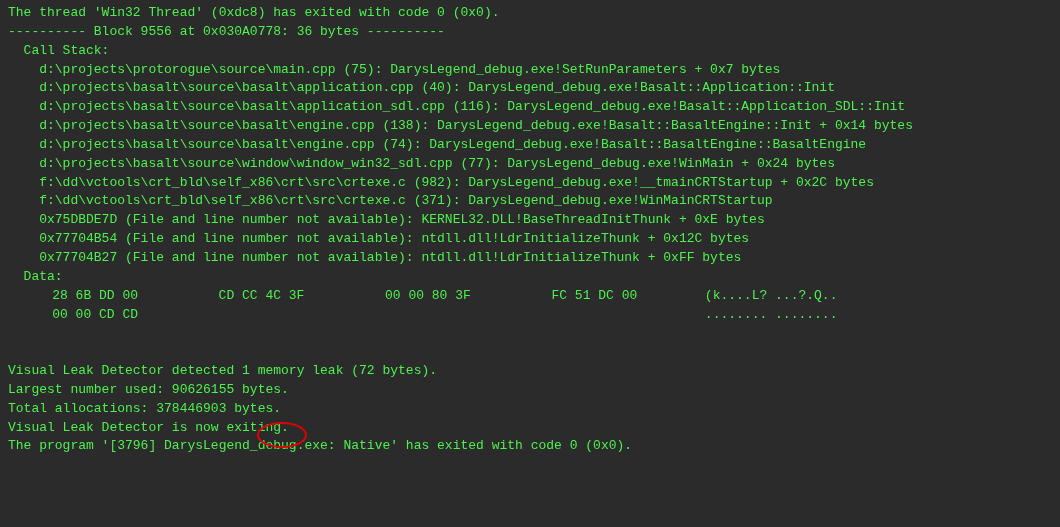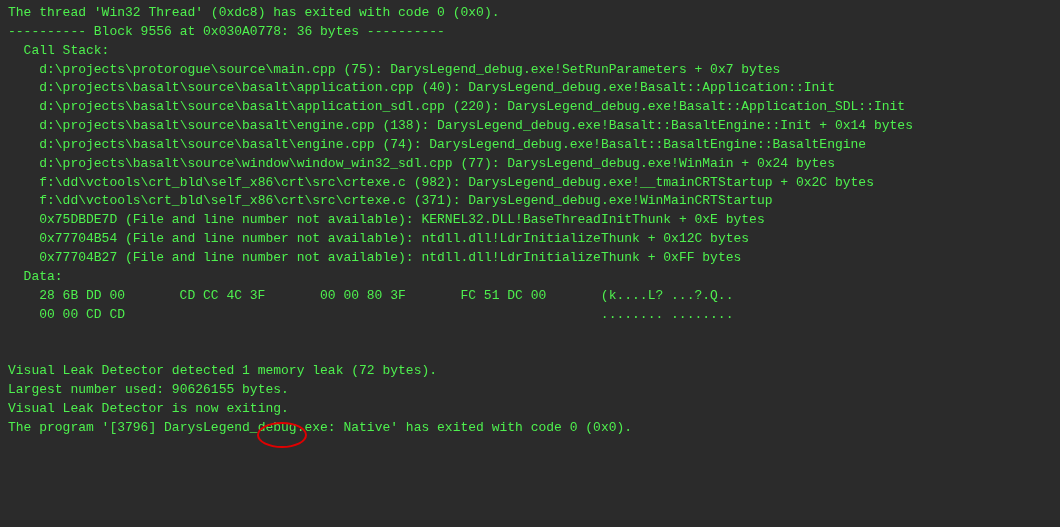--- a/index.html
+++ b/index.html
@@ -23,36 +23,37 @@
     .annotation {
       position: absolute;
       border: 2px solid #e00000;
       border-radius: 50%;
       width: 46px;
       height: 22px;
       pointer-events: none;
     }
     .datarow span {
       display: inline-block;
+      margin-left: 13px;
     }
     .hex { width: 14ch; }
     .hexgap { width: 4ch; }
     .ascii { padding-left: 4ch; }
   </style>
 </head>
 <body>
 
 <div>
   <span class="line">The thread 'Win32 Thread' (0xdc8) has exited with code 0 (0x0).</span>
   <span class="line">---------- Block 9556 at 0x030A0778: 36 bytes ----------</span>
   <span class="line indent1">Call Stack:</span>
 
   <span class="line indent2">d:\projects\protorogue\source\main.cpp (75): DarysLegend_debug.exe!SetRunParameters + 0x7 bytes</span>
   <span class="line indent2">d:\projects\basalt\source\basalt\application.cpp (40): DarysLegend_debug.exe!Basalt::Application::Init</span>
-  <span class="line indent2">d:\projects\basalt\source\basalt\application_sdl.cpp (220): DarysLegend_debug.exe!Basalt::Application_SDL::Init</span>
+  <span class="line indent2">d:\projects\basalt\source\basalt\application_sdl.cpp (116): DarysLegend_debug.exe!Basalt::Application_SDL::Init</span>
   <span class="line indent2">d:\projects\basalt\source\basalt\engine.cpp (138): DarysLegend_debug.exe!Basalt::BasaltEngine::Init + 0x14 bytes</span>
   <span class="line indent2">d:\projects\basalt\source\basalt\engine.cpp (74): DarysLegend_debug.exe!Basalt::BasaltEngine::BasaltEngine</span>
   <span class="line indent2">d:\projects\basalt\source\window\window_win32_sdl.cpp (77): DarysLegend_debug.exe!WinMain + 0x24 bytes</span>
   <span class="line indent2">f:\dd\vctools\crt_bld\self_x86\crt\src\crtexe.c (982): DarysLegend_debug.exe!__tmainCRTStartup + 0x2C bytes</span>
   <span class="line indent2">f:\dd\vctools\crt_bld\self_x86\crt\src\crtexe.c (371): DarysLegend_debug.exe!WinMainCRTStartup</span>
   <span class="line indent2">0x75DBDE7D (File and line number not available): KERNEL32.DLL!BaseThreadInitThunk + 0xE bytes</span>
   <span class="line indent2">0x77704B54 (File and line number not available): ntdll.dll!LdrInitializeThunk + 0x12C bytes</span>
   <span class="line indent2">0x77704B27 (File and line number not available): ntdll.dll!LdrInitializeThunk + 0xFF bytes</span>
 
   <span class="line indent1">Data:</span>
@@ -62,17 +63,18 @@
   </span>
   <span class="line indent2 datarow">
     <span class="hex">00 00 CD CD</span><span class="hexgap"></span><span class="hex"></span><span class="hexgap"></span><span class="hex"></span><span class="hexgap"></span><span class="hex"></span><span class="ascii">........ ........</span>
   </span>
 
   <span class="line">&nbsp;</span>
   <span class="line">&nbsp;</span>
 
   <span class="line">Visual Leak Detector detected 1 memory leak (72 bytes).</span>
   <span class="line">Largest number used: 90626155 bytes.</span>
+  <span class="line">Total allocations: 378446903 bytes.</span>
   <span class="line">Visual Leak Detector is now exiting.</span>
   <span class="line">The program '[3796] DarysLegend_debug.exe: Native' has exited with code 0 (0x0).</span>
 </div>
 
 <div class="annotation" style="left:257px;top:422px;"></div>
 
 </body></html>

